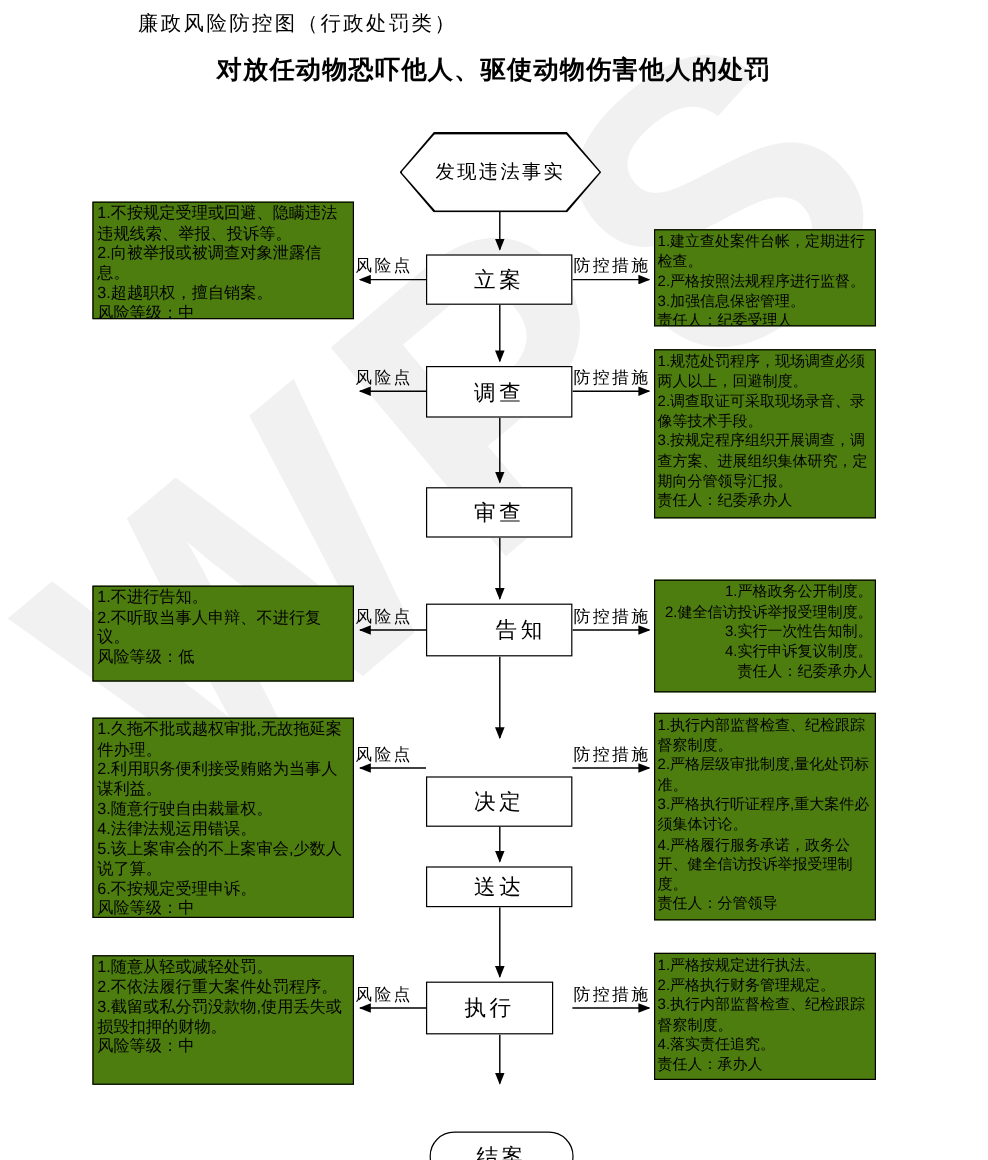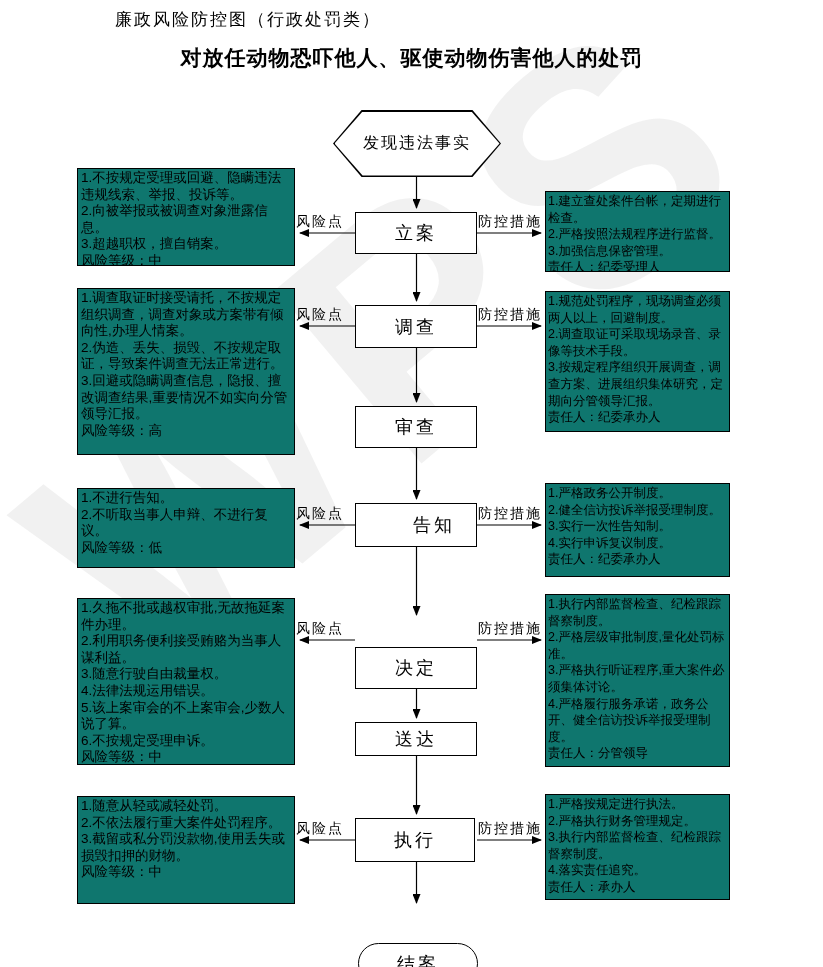--- a/index.html
+++ b/index.html
@@ -32,21 +32,21 @@
     position:absolute; background:#000; z-index:2;
     clip-path:polygon(0 50%, 17% 0, 83% 0, 100% 50%, 83% 100%, 17% 100%);
   }
   .hex-inner {
     position:absolute; left:1.5px; top:1.5px; right:1.5px; bottom:1.5px; background:#fff;
     clip-path:polygon(0 50%, 17% 0, 83% 0, 100% 50%, 83% 100%, 17% 100%);
     display:flex; align-items:center; justify-content:center; font-size:16px; letter-spacing:2px;
   }
   .stadium { border-radius:21px;margin-top:36px; }
   .sidebox {
-    position:absolute; box-sizing:border-box; border:1px solid #000; background:#0f766e;
+    position:absolute; box-sizing:border-box; border:1px solid #000; background:#4d7c0f;
     white-space:pre-line; z-index:2; overflow:hidden;
   }
   .riskbox  { left:77px;  width:218px; font-size:13.5px; line-height:16.6px; padding:1px 3px; }
   .measbox  { left:545px; width:185px; font-size:12.5px; line-height:16.6px; padding:1px 2px; }
   .conn-label {
     position:absolute; z-index:2; font-size:14px; letter-spacing:2px; background:transparent;
   }
   .rl { left:296px; width:62px; }
   .ml { left:478px; width:72px; }
 </style>
@@ -95,32 +95,28 @@
   <div class="hex-outer" style="left:333px; top:110px; width:168px; height:67px;">
     <div class="hex-inner">发现违法事实</div>
   </div>
 
   <div class="node" style="left:355px; top:212px; width:122px; height:42px;">立案</div>
   <div class="node" style="left:355px; top:305px; width:122px; height:43px;">调查</div>
   <div class="node" style="left:355px; top:406px; width:122px; height:42px;">审查</div>
   <div class="node" style="left:355px; top:503px; width:122px; height:44px;padding-left:36px;">告知</div>
   <div class="node" style="left:355px; top:647px; width:122px; height:42px;">决定</div>
   <div class="node" style="left:355px; top:722px; width:122px; height:34px;">送达</div>
-  <div class="node" style="left:355px; top:818px; width:120px; height:44px;">执行</div>
+  <div class="node" style="left:355px; top:818px; width:106px; height:44px;">执行</div>
 
   <div class="node stadium" style="left:358px; top:907px; width:120px; height:41px;">结案</div>
 
   <div class="sidebox riskbox" style="top:168px; height:98px;">1.不按规定受理或回避、隐瞒违法违规线索、举报、投诉等。
 2.向被举报或被调查对象泄露信息。
 3.超越职权，擅自销案。
 风险等级：中</div>
-  <div class="sidebox riskbox" style="top:288px; height:167px;">1.调查取证时接受请托，不按规定组织调查，调查对象或方案带有倾向性,办理人情案。
-2.伪造、丢失、损毁、不按规定取证，导致案件调查无法正常进行。
-3.回避或隐瞒调查信息，隐报、擅改调查结果,重要情况不如实向分管领导汇报。
-风险等级：高</div>
   <div class="sidebox riskbox" style="top:488px; height:80px;">1.不进行告知。
 2.不听取当事人申辩、不进行复议。
 风险等级：低</div>
   <div class="sidebox riskbox" style="top:598px; height:167px;">1.久拖不批或越权审批,无故拖延案件办理。
 2.利用职务便利接受贿赂为当事人谋利益。
 3.随意行驶自由裁量权。
 4.法律法规运用错误。
 5.该上案审会的不上案审会,少数人说了算。
 6.不按规定受理申诉。
 风险等级：中</div>
@@ -130,21 +126,21 @@
 风险等级：中</div>
 
   <div class="sidebox measbox" style="top:191px; height:81px;">1.建立查处案件台帐，定期进行检查。
 2.严格按照法规程序进行监督。
 3.加强信息保密管理。
 责任人：纪委受理人</div>
   <div class="sidebox measbox" style="top:291px; height:141px;">1.规范处罚程序，现场调查必须两人以上，回避制度。
 2.调查取证可采取现场录音、录像等技术手段。
 3.按规定程序组织开展调查，调查方案、进展组织集体研究，定期向分管领导汇报。
 责任人：纪委承办人</div>
-  <div class="sidebox measbox" style="top:483px; height:94px;">1.严格政务公开制度。
+  <div class="sidebox measbox" style="top:483px; height:94px;text-align:right;">1.严格政务公开制度。
 2.健全信访投诉举报受理制度。
 3.实行一次性告知制。
 4.实行申诉复议制度。
 责任人：纪委承办人</div>
   <div class="sidebox measbox" style="top:594px; height:173px;">1.执行内部监督检查、纪检跟踪督察制度。
 2.严格层级审批制度,量化处罚标准。
 3.严格执行听证程序,重大案件必须集体讨论。
 4.严格履行服务承诺，政务公开、健全信访投诉举报受理制度。
 责任人：分管领导</div>
   <div class="sidebox measbox" style="top:794px; height:106px;">1.严格按规定进行执法。

